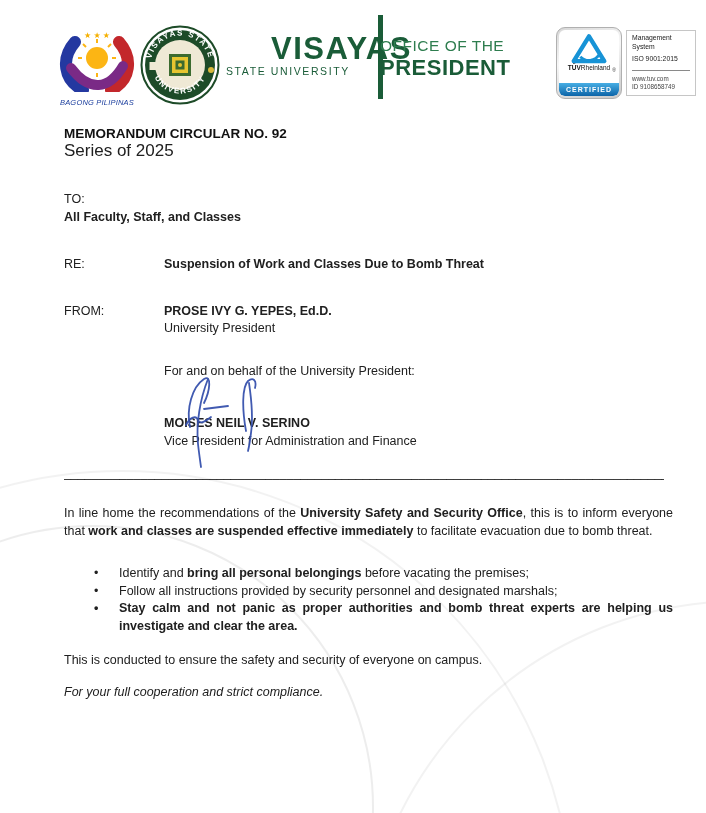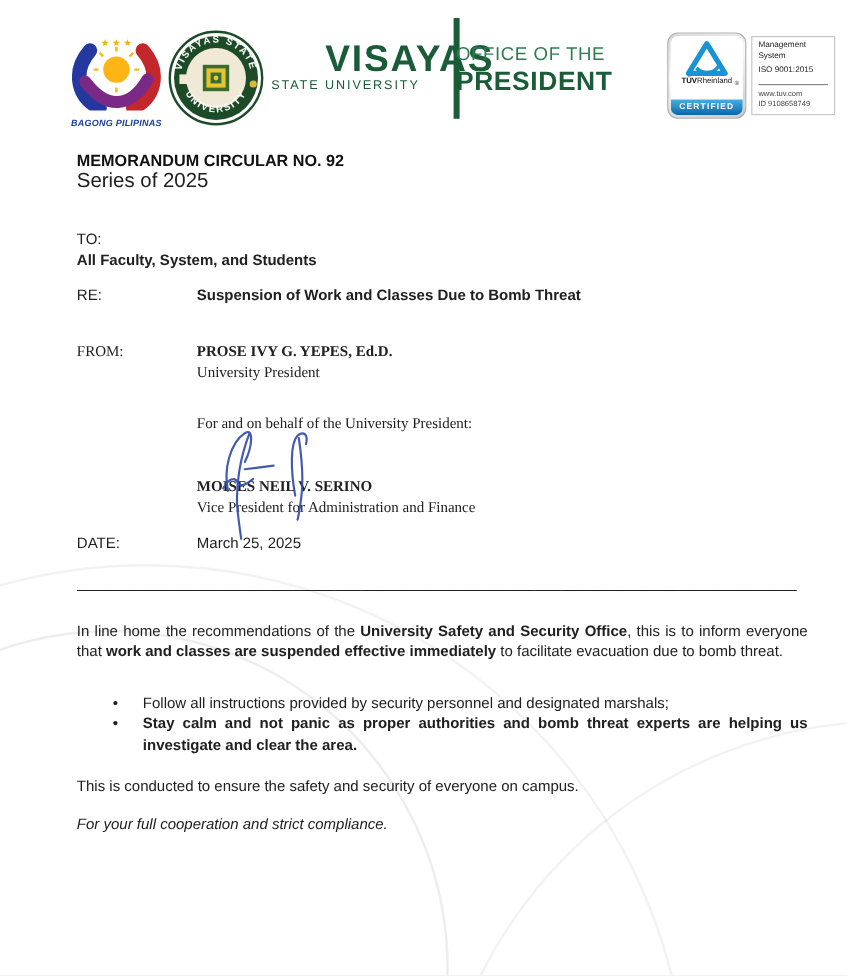--- a/index.html
+++ b/index.html
@@ -12,21 +12,21 @@
   
   .wm{position:absolute; inset:0; z-index:0; pointer-events:none;}
   .wm .c{position:absolute; border-radius:50%;}
   .wm .c1{width:560px;height:560px;left:-190px;top:525px;border:2px solid rgba(130,130,130,.14);}
   .wm .c2{width:900px;height:900px;left:-330px;top:470px;border:2px solid rgba(130,130,130,.10);}
   .wm .c3{width:760px;height:760px;left:360px;top:600px;border:2px solid rgba(130,130,130,.10);}
   .content{position:relative; z-index:1;}
   
   .hdr{position:relative; height:112px;}
   .bagong{position:absolute; left:57px; top:26px; width:80px; text-align:center;}
-  .bagong .cap{font-size:7.5px; font-weight:bold; font-style:italic; color:#1b3e9e; letter-spacing:.2px; line-height:9px;}
+  .bagong .cap{font-size:7.5px; font-weight:normal; font-style:italic; color:#1b3e9e; letter-spacing:.2px; line-height:9px;}
   .seal{position:absolute; left:140px; top:25px;}
   .wordmark{position:absolute; left:223px; top:33px;}
   .wordmark .l1{font-size:31px; line-height:32px; color:#1a5c38; letter-spacing:1.5px; font-weight:700;margin-left:48px;}
   .wordmark .l2{font-size:10.5px; line-height:12px; color:#1a5c38; letter-spacing:1.6px; margin-left:3px;}
   .vbar{position:absolute; left:378px; top:15px; width:5px; height:84px; background:#1a5c38;}
   .office{position:absolute; left:380px; top:37px;}
   .office .o1{font-size:15.5px; line-height:18px; color:#2e7d4f; letter-spacing:.5px;}
   .office .o2{font-size:22px; line-height:25px; color:#1a5c38; font-weight:bold; letter-spacing:.5px;}
   
   .tuv{position:absolute; left:556px; top:27px; display:flex; gap:4px;}
@@ -48,22 +48,22 @@
   .tuv-panel .small{color:#444; font-size:6.3px; line-height:8px;}
   
   .main{padding:0 33px 0 64px;}
   .memo-title{margin-top:13px; font-size:13.5px; font-weight:bold; line-height:17px; color:#111;}
   .memo-title .u{text-underline-offset:2px;margin-top:15px;}
   .series{font-size:17px; line-height:17px;}
   .row{display:flex;}
   .row .lbl{width:100px; flex:none;}
   .row .val{flex:1;}
   .row-to{margin-top:32px;flex-direction:column;}
-  .row-re{margin-top:12px;}
-  .row-from{margin-top:29px;font-family:Liberation Serif, serif;}
+  .row-re{margin-top:30px;}
+  .row-from{margin-top:29px;}
   .bold{font-weight:bold;}
   .behalf{margin-top:25px;}
   .signer{margin-top:35px; position:relative;}
   .sig-svg{position:absolute; left:6px; top:-46px; pointer-events:none;}
   .row-date{margin-top:13px;}
   .sep{margin-top:16px; width:600px; overflow:hidden; white-space:nowrap; line-height:14px; color:#111;}
   .p{margin-top:22px; text-align:justify;}
   .p-first{margin-top:25px;}
   ul.blist{margin:25px 0 0; padding:0; list-style:none; text-align:justify;}
   ul.blist li{position:relative; padding-left:55px;}
@@ -165,21 +165,21 @@
 
     <div class="main">
 
       <div class="memo-title">
         <span>MEMORANDUM CIRCULAR NO. </span><span class="u">92</span>
       </div>
       <div class="series">Series of 2025</div>
 
       <div class="row row-to">
         <div class="lbl">TO:</div>
-        <div class="val bold">All Faculty, System, and Students</div>
+        <div class="val bold">All Faculty, Staff, and Classes</div>
       </div>
 
       <div class="row row-re">
         <div class="lbl">RE:</div>
         <div class="val bold">Suspension of Work and Classes Due to Bomb Threat</div>
       </div>
 
       <div class="row row-from">
         <div class="lbl">FROM:</div>
         <div class="val">
@@ -196,33 +196,32 @@
                 <path d="M 76,62 C 72,40 72,18 78,12 C 83,8 87,11 85,19"></path>
                 <path d="M 79,14 C 82,34 83,50 81,64 C 80,72 79,78 78,82"></path>
               </g>
             </svg>
             <div class="bold">MOISES NEIL V. SERINO</div>
             <div>Vice President for Administration and Finance</div>
           </div>
         </div>
       </div>
 
-      <div class="row row-date">
-        <div class="lbl">DATE:</div>
-        <div class="val">March 25, 2025</div>
-      </div>
 
       <div class="sep">__________________________________________________________________________________________</div>
 
       <div class="p p-first">
         <span>In line home the recommendations of the </span><span class="bold">University Safety and Security Office</span><span>, this is to inform everyone that </span><span class="bold">work and classes are suspended effective immediately</span><span> to facilitate evacuation due to bomb threat.</span>
       </div>
 
 
       <ul class="blist">
+        <li>
+          <span>Identify and </span><span class="bold">bring all personal belongings</span><span> before vacating the premises;</span>
+        </li>
         <li>Follow all instructions provided by security personnel and designated marshals;</li>
         <li class="bold">Stay calm and not panic as proper authorities and bomb threat experts are helping us investigate and clear the area.</li>
       </ul>
 
       <div class="closing">This is conducted to ensure the safety and security of everyone on campus.</div>
       <div class="closing closing2">For your full cooperation and strict compliance.</div>
 
     </div>
   </div>
 </div>

